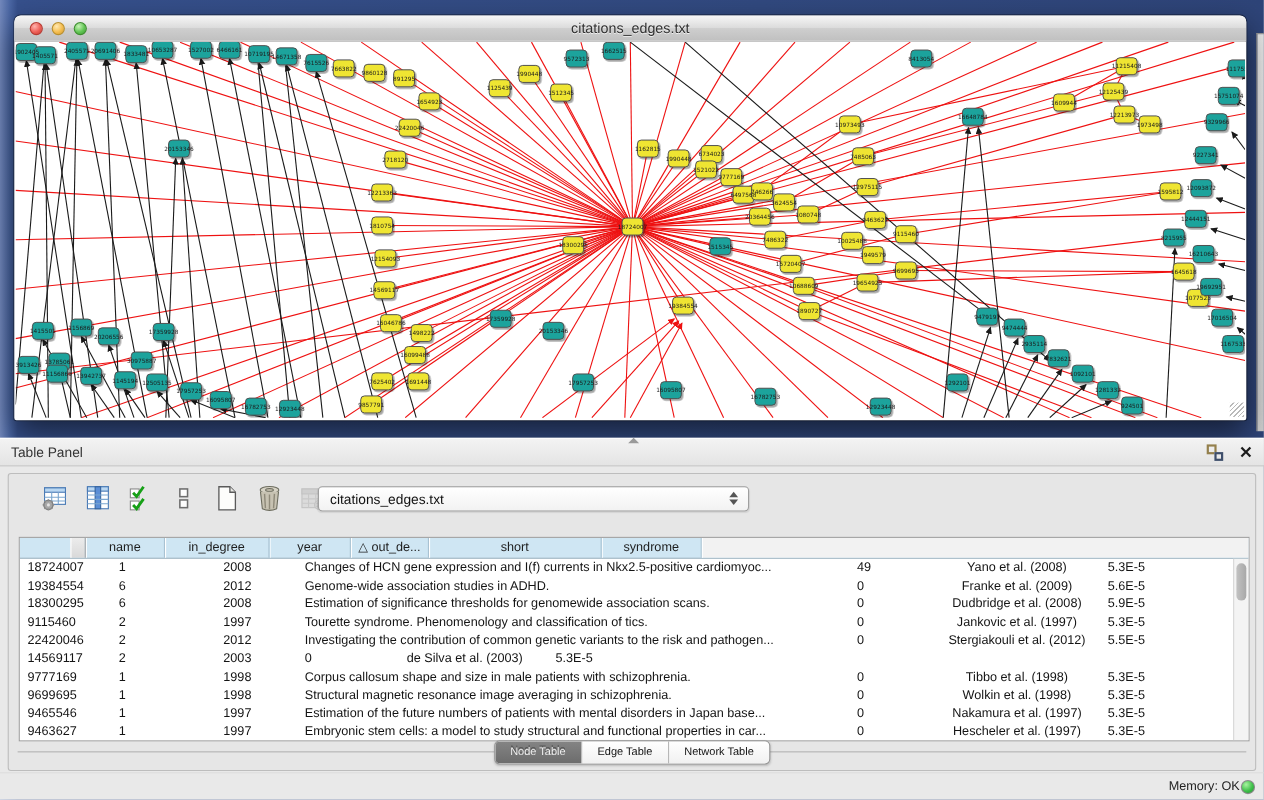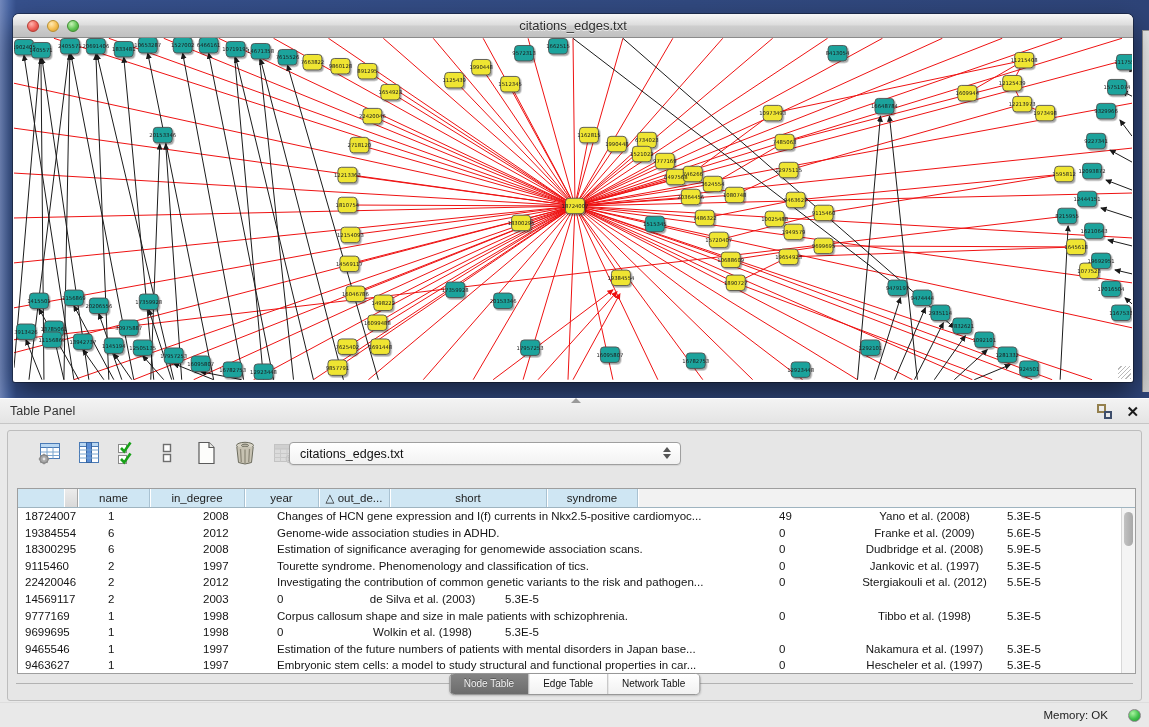--- a/index.html
+++ b/index.html
@@ -85,21 +85,21 @@
     box-shadow:0 1px 2px rgba(0,0,0,.18); }
   .seg .tab { font-family:"Liberation Sans",sans-serif; font-size:10px; color:#111;
     padding:4px 14px 5px; background:linear-gradient(#ffffff,#f1f1f1); border:none;
     border-left:1px solid #b7b7b7; cursor:pointer; white-space:nowrap; }
   .seg .tab:first-child { border-left:none; }
   .seg .tab.active { background:linear-gradient(#848484,#6c6c6c); color:#f1f1f1;
     text-shadow:0 -1px 0 rgba(0,0,0,.35); }
 
   
   .status-bar { position:absolute; left:0; right:0; bottom:0; height:25px;
-    display:flex; align-items:center; justify-content:flex-end; padding-right:8px; gap:20px;
+    display:flex; align-items:center; justify-content:flex-end; padding-right:8px; gap:1px;
     border-top:1px solid #dedede; }
   .status-text { font-size:11.5px; color:#222; }
   .mem-dot { width:13px; height:13px; border-radius:50%;
     background:radial-gradient(circle at 35% 30%,#a8f3a0,#3fc04a 55%,#1f9230); border:1px solid #8a8a8a; }
 </style>
 </head>
 <body>
 
 <div id="stage">
 
@@ -634,21 +634,21 @@
               <div class="td" style="width: 74px; text-align: left;">2012</div>
               <div class="td" style="width: 502px; text-align: left;">Genome-wide association studies in ADHD.</div>
               <div class="td" style="width: 71px; text-align: left;">0</div>
               <div class="td" style="width: 157px; text-align: center;">Franke et al. (2009)</div>
               <div class="td" style="width: 91px; text-align: left;">5.6E-5</div>
             </div>
             <div class="tr">
               <div class="td" style="width: 86px; text-align: left; padding-left: 7px;">18300295</div>
               <div class="td" style="width: 95px; text-align: left;">6</div>
               <div class="td" style="width: 74px; text-align: left;">2008</div>
-              <div class="td" style="width: 502px; text-align: left;">Estimation of significance averaging for genomewide association scans.</div>
+              <div class="td" style="width: 502px; text-align: left;">Estimation of significance thresholds for genomewide association scans.</div>
               <div class="td" style="width: 71px; text-align: left;">0</div>
               <div class="td" style="width: 157px; text-align: center;">Dudbridge et al. (2008)</div>
               <div class="td" style="width: 91px; text-align: left;">5.9E-5</div>
             </div>
             <div class="tr">
               <div class="td" style="width: 86px; text-align: left; padding-left: 7px;">9115460</div>
               <div class="td" style="width: 95px; text-align: left;">2</div>
               <div class="td" style="width: 74px; text-align: left;">1997</div>
               <div class="td" style="width: 502px; text-align: left;">Tourette syndrome. Phenomenology and classification of tics.</div>
               <div class="td" style="width: 71px; text-align: left;">0</div>
@@ -678,20 +678,21 @@
               <div class="td" style="width: 74px; text-align: left;">1998</div>
               <div class="td" style="width: 502px; text-align: left;">Corpus callosum shape and size in male patients with schizophrenia.</div>
               <div class="td" style="width: 71px; text-align: left;">0</div>
               <div class="td" style="width: 157px; text-align: center;">Tibbo et al. (1998)</div>
               <div class="td" style="width: 91px; text-align: left;">5.3E-5</div>
             </div>
             <div class="tr">
               <div class="td" style="width: 86px; text-align: left; padding-left: 7px;">9699695</div>
               <div class="td" style="width: 95px; text-align: left;">1</div>
               <div class="td" style="width: 74px; text-align: left;">1998</div>
+              <div class="td" style="width: 502px; text-align: left;">Structural magnetic resonance image averaging in schizophrenia.</div>
               <div class="td" style="width: 71px; text-align: left;">0</div>
               <div class="td" style="width: 157px; text-align: center;">Wolkin et al. (1998)</div>
               <div class="td" style="width: 91px; text-align: left;">5.3E-5</div>
             </div>
             <div class="tr">
               <div class="td" style="width: 86px; text-align: left; padding-left: 7px;">9465546</div>
               <div class="td" style="width: 95px; text-align: left;">1</div>
               <div class="td" style="width: 74px; text-align: left;">1997</div>
               <div class="td" style="width: 502px; text-align: left;">Estimation of the future numbers of patients with mental disorders in Japan base...</div>
               <div class="td" style="width: 71px; text-align: left;">0</div>

